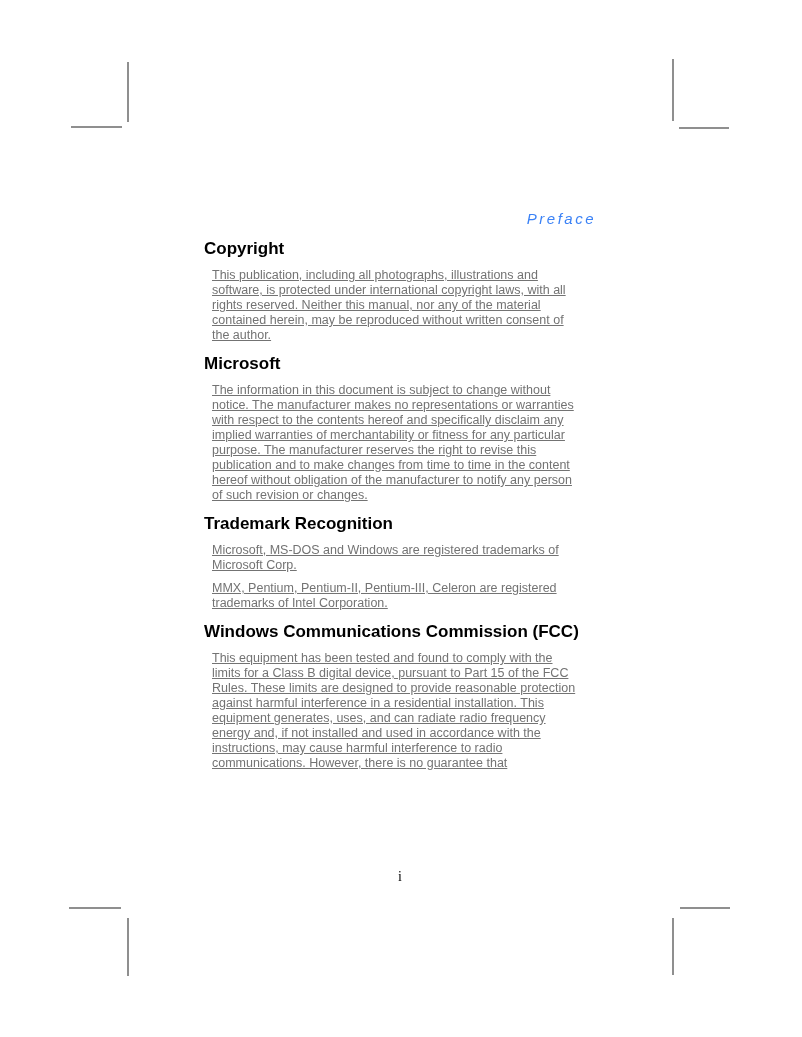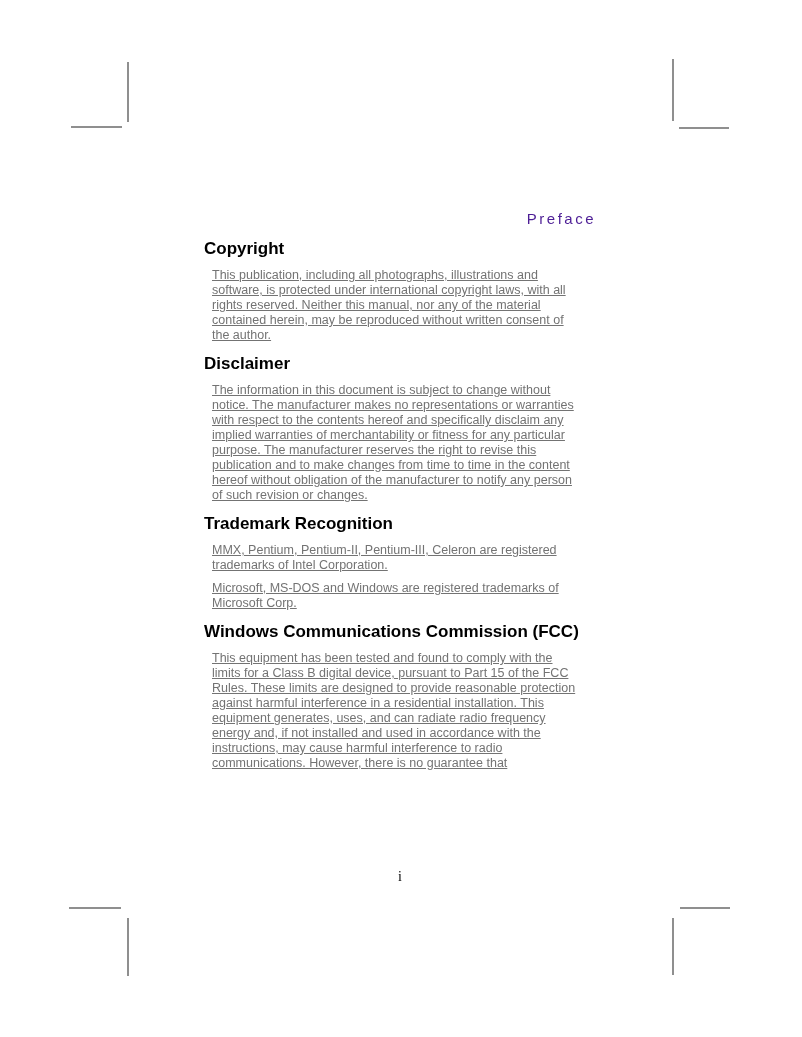--- a/index.html
+++ b/index.html
@@ -28,21 +28,22 @@
     font-size: 12.5px;
     line-height: 15px;
   }
   .doc-title {
     text-align: right;
     font-size: 15px;
     line-height: 18px;
     letter-spacing: 2.5px;
     font-weight: normal;
     margin: 0 0 12px 0;
-    color: #4c1d95;
+    color: #3b82f6;
+    font-style: italic;
   }
   .content h2 {
     font-size: 17px;
     line-height: 15px;
     font-weight: bold;
     margin: 13px 0 12px 0;
     color: #000000;
   }
   .content p {
     margin: 0 0 8px 0;
@@ -80,35 +81,35 @@
   <div class="content">
     <div class="doc-title">Preface</div>
 
     <h2>Copyright</h2>
     <p>This publication, including all photographs, illustrations and
 software, is protected under international copyright laws, with all
 rights reserved. Neither this manual, nor any of the material
 contained herein, may be reproduced without written consent of
 the author.</p>
 
-    <h2>Disclaimer</h2>
+    <h2>Microsoft</h2>
     <p>The information in this document is subject to change without
 notice. The manufacturer makes no representations or warranties
 with respect to the contents hereof and specifically disclaim any
 implied warranties of merchantability or fitness for any particular
 purpose. The manufacturer reserves the right to revise this
 publication and to make changes from time to time in the content
 hereof without obligation of the manufacturer to notify any person
 of such revision or changes.</p>
 
     <h2>Trademark Recognition</h2>
+    <p>Microsoft, MS-DOS and Windows are registered trademarks of
+Microsoft Corp.</p>
     <p>MMX, Pentium, Pentium-II, Pentium-III, Celeron are registered
 trademarks of Intel Corporation.</p>
-    <p>Microsoft, MS-DOS and Windows are registered trademarks of
-Microsoft Corp.</p>
 
     <h2>Windows Communications Commission (FCC)</h2>
     <p>This equipment has been tested and found to comply with the
 limits for a Class B digital device, pursuant to Part 15 of the FCC
 Rules. These limits are designed to provide reasonable protection
 against harmful interference in a residential installation. This
 equipment generates, uses, and can radiate radio frequency
 energy and, if not installed and used in accordance with the
 instructions, may cause harmful interference to radio
 communications. However, there is no guarantee that</p>

